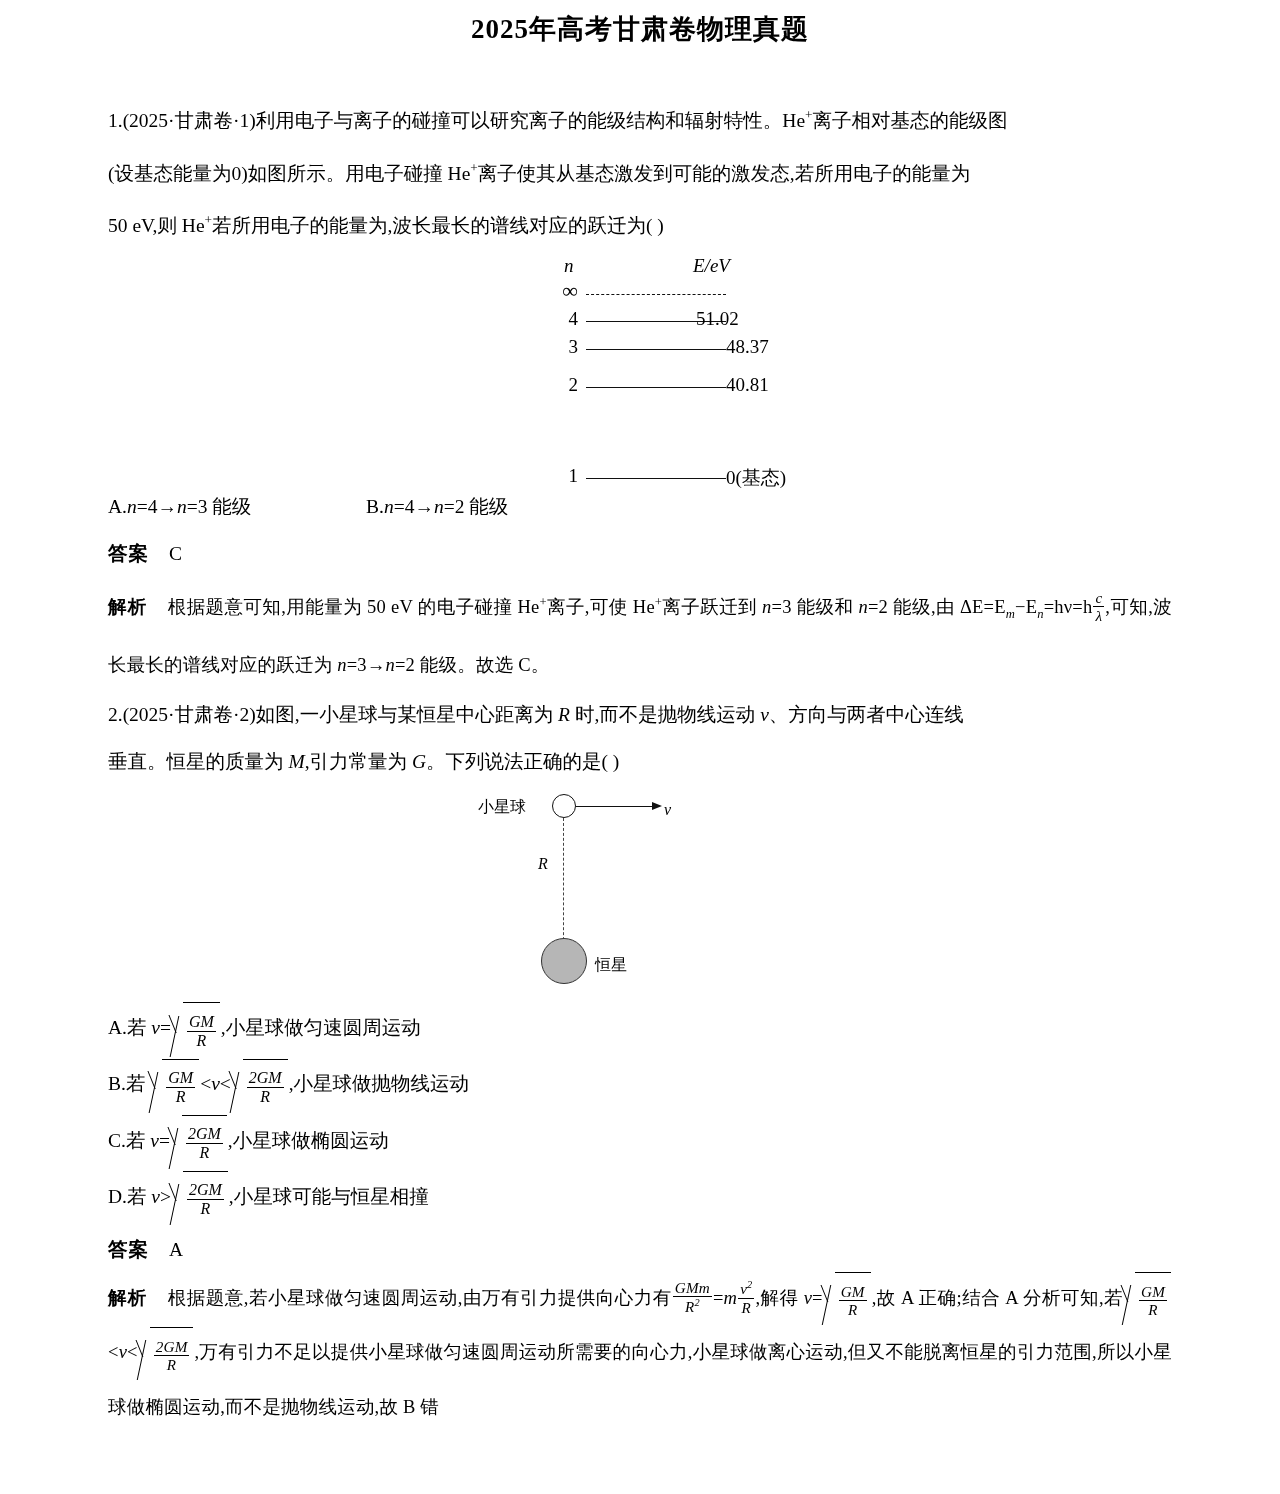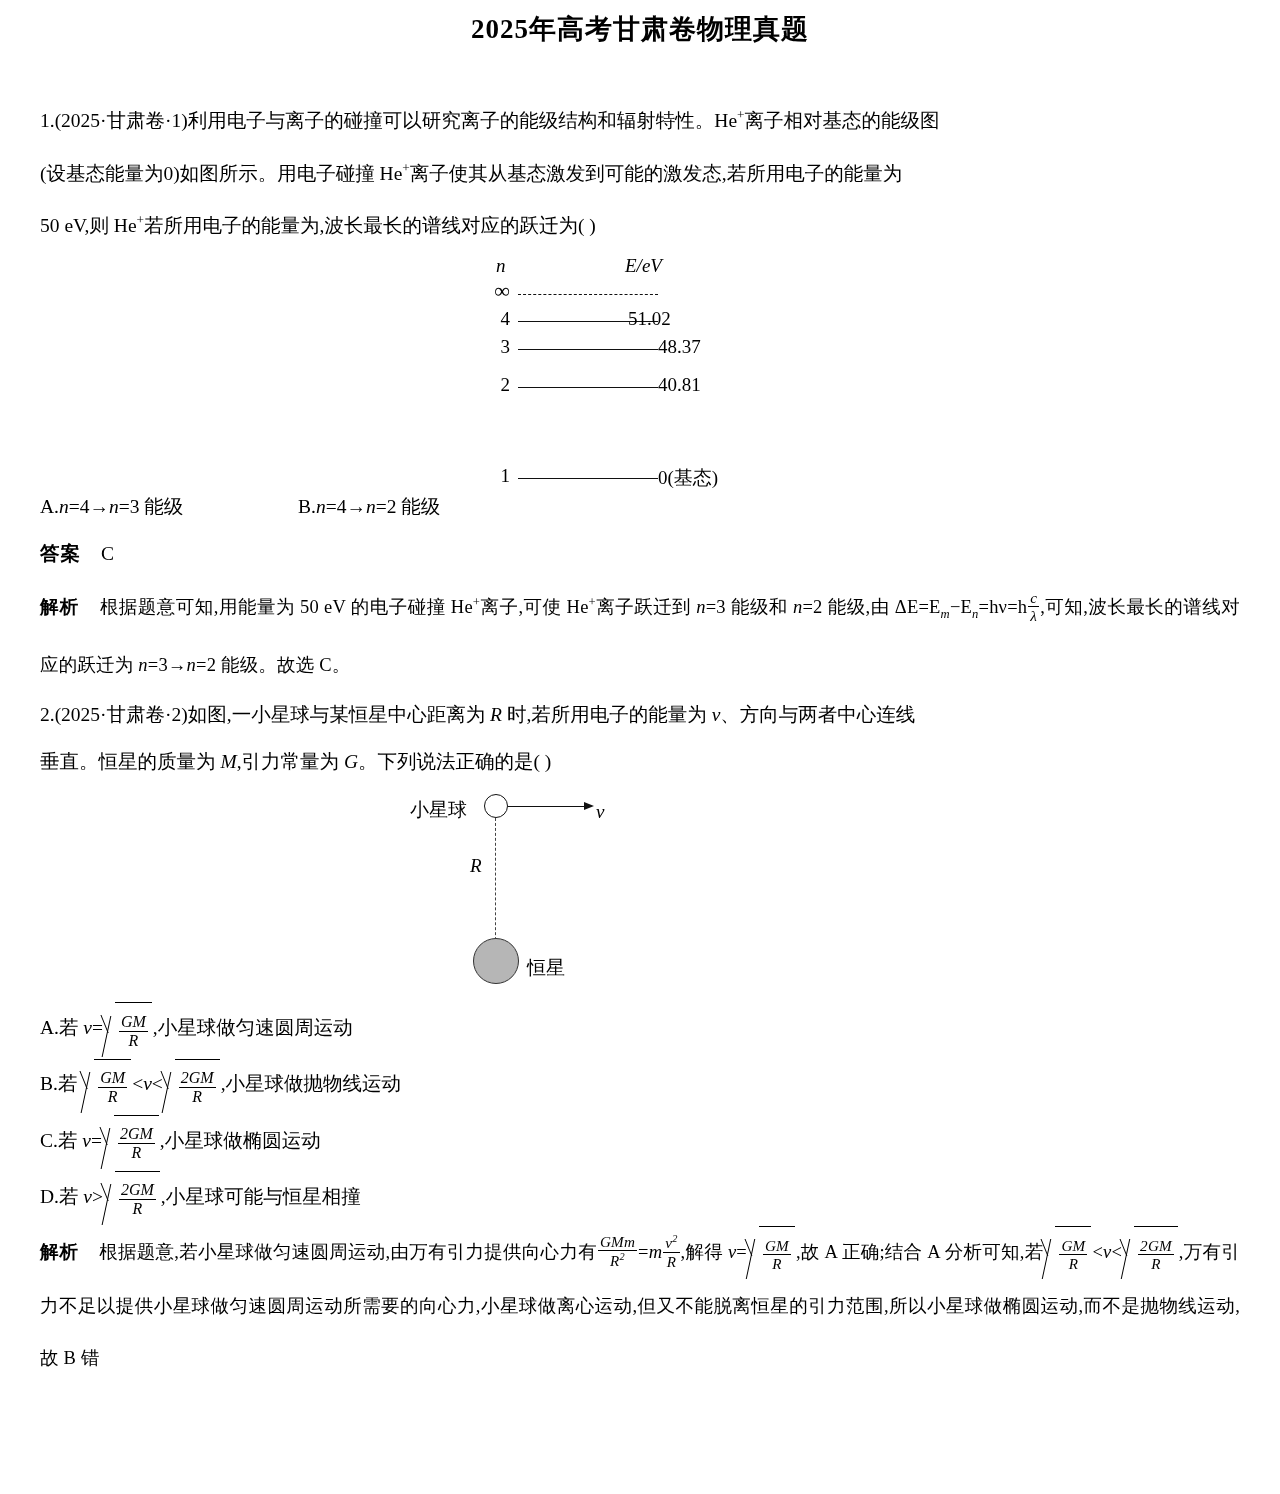--- a/index.html
+++ b/index.html
@@ -6,21 +6,21 @@
   html, body { margin: 0; padding: 0; }
   body {
     width: 1280px;
     height: 1494px;
     background: #ffffff;
     color: #000000;
     font-family: "Liberation Serif", "DejaVu Serif", serif;
     position: relative;
     overflow: hidden;
   }
-  .page { padding: 0 40px; }
+  .page { padding: 0 108px; }
 
   .doc-title {
     text-align: center;
     font-weight: bold;
     font-size: 27px;
     letter-spacing: 1px;
     padding-top: 12px;
     line-height: 1.3;
   }
 
@@ -98,21 +98,21 @@
   .fig1 { position: relative; height: 228px; margin: 6px 0 0 0; }
   .fig1 .lv { position: absolute; }
   .fig1 .nlab { width: 26px; text-align: right; font-size: 19px; }
   .fig1 .elab { font-size: 19px; white-space: nowrap; }
   .fig1 .bar { position: absolute; border-top: 1.6px solid #111; }
   .fig1 .bar.dashed { border-top: 1.6px dashed #111; }
   .fig1 .hdr { position: absolute; font-size: 19px; }
 
   
   .fig2 { position: relative; height: 212px; margin-top: 4px; }
-  .fig2 .tx { position: absolute; font-size: 19px; white-space: nowrap; text-align: right; }
+  .fig2 .tx { position: absolute; font-size: 16px; white-space: nowrap; text-align: right; }
   .fig2 .smallstar {
     position: absolute;
     width: 24px; height: 24px;
     border: 1.6px solid #111;
     border-radius: 50%;
     background: #fff;
   }
   .fig2 .bigstar {
     position: absolute;
     width: 46px; height: 46px;
@@ -183,21 +183,21 @@
 
   <div class="ans-line">
     <span class="lbl">答案</span><span class="lbl-gap"></span><span>C</span>
   </div>
 
   <div class="explain">
     <span class="lbl">解析</span><span class="lbl-gap"></span><span>根据题意可知,用能量为 50 eV 的电子碰撞 He</span><span class="sup">+</span><span>离子,可使 He</span><span class="sup">+</span><span>离子跃迁到 </span><i>n</i><span>=3 能级和 </span><i>n</i><span>=2 能级,由 ΔE=E</span><i class="sub">m</i><span>−E</span><i class="sub">n</i><span>=hν=h</span><span class="frac"><span class="num it">c</span><span class="den it">λ</span></span><span>,可知,波长最长的谱线对应的跃迁为 </span><i>n</i><span>=3→</span><i>n</i><span>=2 能级。故选 C。</span>
   </div>
 
   <div class="qblock">
-    <span>2.(2025·甘肃卷·2)如图,一小星球与某恒星中心距离为 </span><i>R</i><span> 时,若所用电子的能量为 </span><i>v</i><span>、方向与两者中心连线</span><br>
+    <span>2.(2025·甘肃卷·2)如图,一小星球与某恒星中心距离为 </span><i>R</i><span> 时,而不是抛物线运动 </span><i>v</i><span>、方向与两者中心连线</span><br>
     <span>垂直。恒星的质量为 </span><i>M</i><span>,引力常量为 </span><i>G</i><span>。下列说法正确的是(      )</span>
   </div>
 
   <div class="fig2">
     <div class="tx" style="left:370px; top:8px;">小星球</div>
     <div class="smallstar" style="left:444px; top:5px;"></div>
     <div class="arrow" style="left:468px; top:17px; width:78px;"></div>
     <div class="arrowhead" style="left:544px; top:13px;"></div>
     <div class="tx it" style="left:556px; top:12px;">v</div>
     <div class="vline" style="left:455px; top:29px; height:142px;"></div>
@@ -209,18 +209,21 @@
   <div class="opts" style="line-height:53px;">
     <div><span>A.若 </span><i>v</i><span>=</span><span class="sqrt"><span class="radicand"><span class="frac"><span class="num it">GM</span><span class="den it">R</span></span></span></span><span>,小星球做匀速圆周运动</span></div>
 
     <div><span>B.若 </span><span class="sqrt"><span class="radicand"><span class="frac"><span class="num it">GM</span><span class="den it">R</span></span></span></span><span>&lt;</span><i>v</i><span>&lt;</span><span class="sqrt"><span class="radicand"><span class="frac"><span class="num it">2GM</span><span class="den it">R</span></span></span></span><span>,小星球做抛物线运动</span></div>
 
     <div><span>C.若 </span><i>v</i><span>=</span><span class="sqrt"><span class="radicand"><span class="frac"><span class="num it">2GM</span><span class="den it">R</span></span></span></span><span>,小星球做椭圆运动</span></div>
 
     <div><span>D.若 </span><i>v</i><span>&gt;</span><span class="sqrt"><span class="radicand"><span class="frac"><span class="num it">2GM</span><span class="den it">R</span></span></span></span><span>,小星球可能与恒星相撞</span></div>
   </div>
 
+  <div class="ans-line">
+    <span class="lbl">答案</span><span class="lbl-gap"></span><span>A</span>
+  </div>
 
   <div class="explain">
     <span class="lbl">解析</span><span class="lbl-gap"></span><span>根据题意,若小星球做匀速圆周运动,由万有引力提供向心力有</span><span class="frac"><span class="num it">GMm</span><span class="den it"><span>R</span><span class="sup">2</span></span></span><span>=</span><i>m</i><span class="frac"><span class="num it"><span>v</span><span class="sup">2</span></span><span class="den it">R</span></span><span>,解得 </span><i>v</i><span>=</span><span class="sqrt"><span class="radicand"><span class="frac"><span class="num it">GM</span><span class="den it">R</span></span></span></span><span>,故 A 正</span><span>确;结合 A 分析可知,若</span><span class="sqrt"><span class="radicand"><span class="frac"><span class="num it">GM</span><span class="den it">R</span></span></span></span><span>&lt;</span><i>v</i><span>&lt;</span><span class="sqrt"><span class="radicand"><span class="frac"><span class="num it">2GM</span><span class="den it">R</span></span></span></span><span>,万有引力不足以提供小星球做匀速圆周运动所需要的向心力,小</span><span>星球做离心运动,但又不能脱离恒星的引力范围,所以小星球做椭圆运动,而不是抛物线运动,故 B 错</span>
   </div>
 
 </div>
 
 </body></html>

